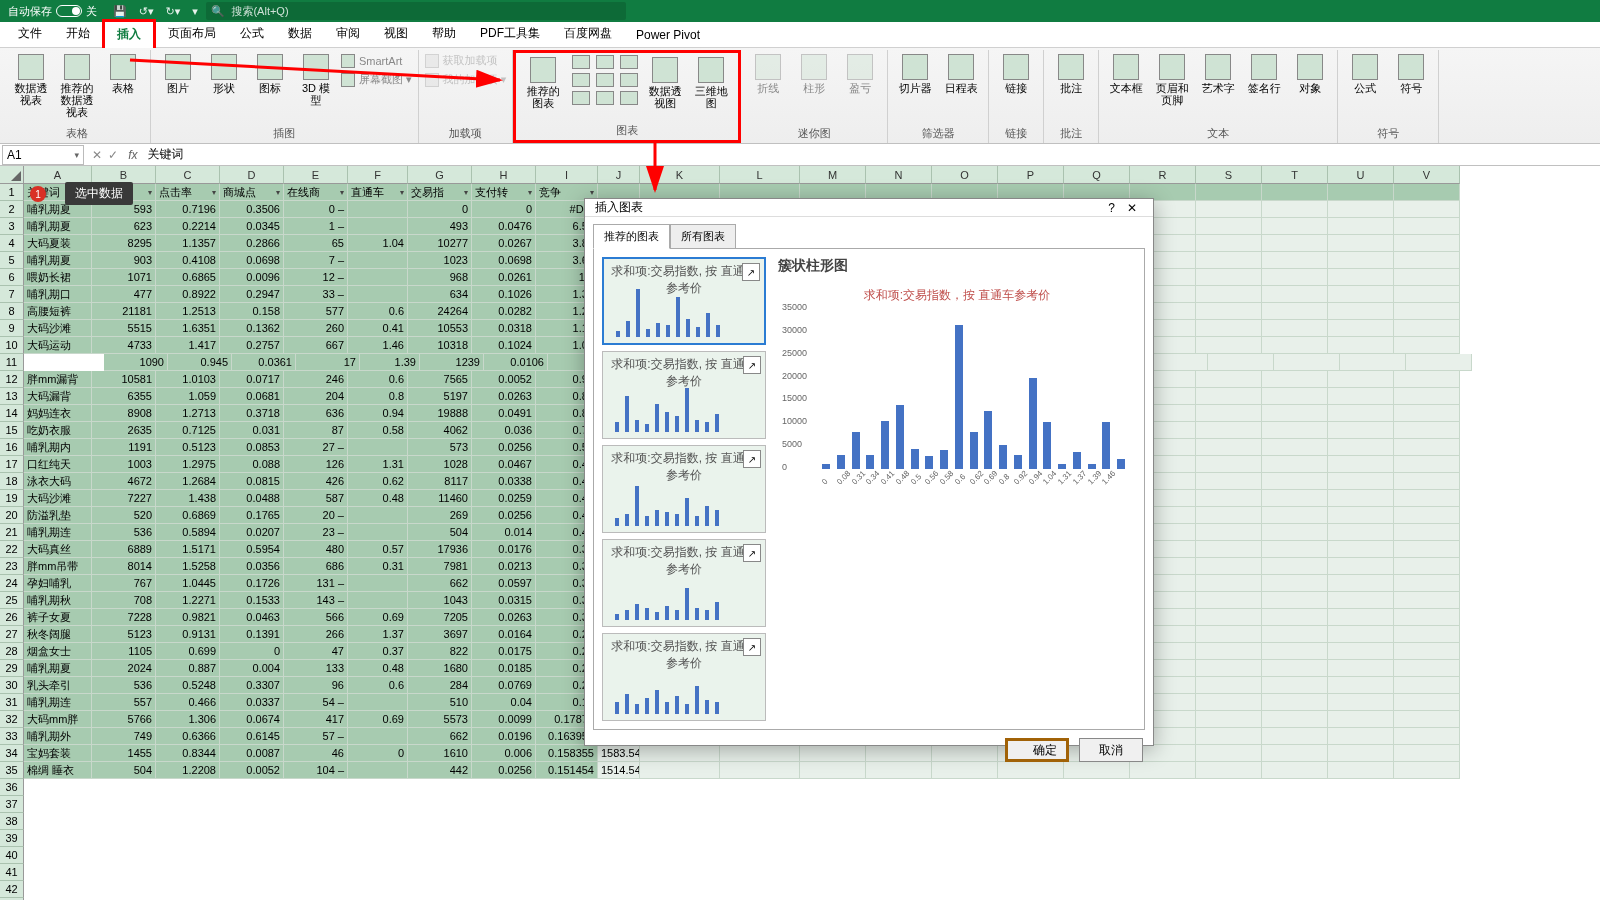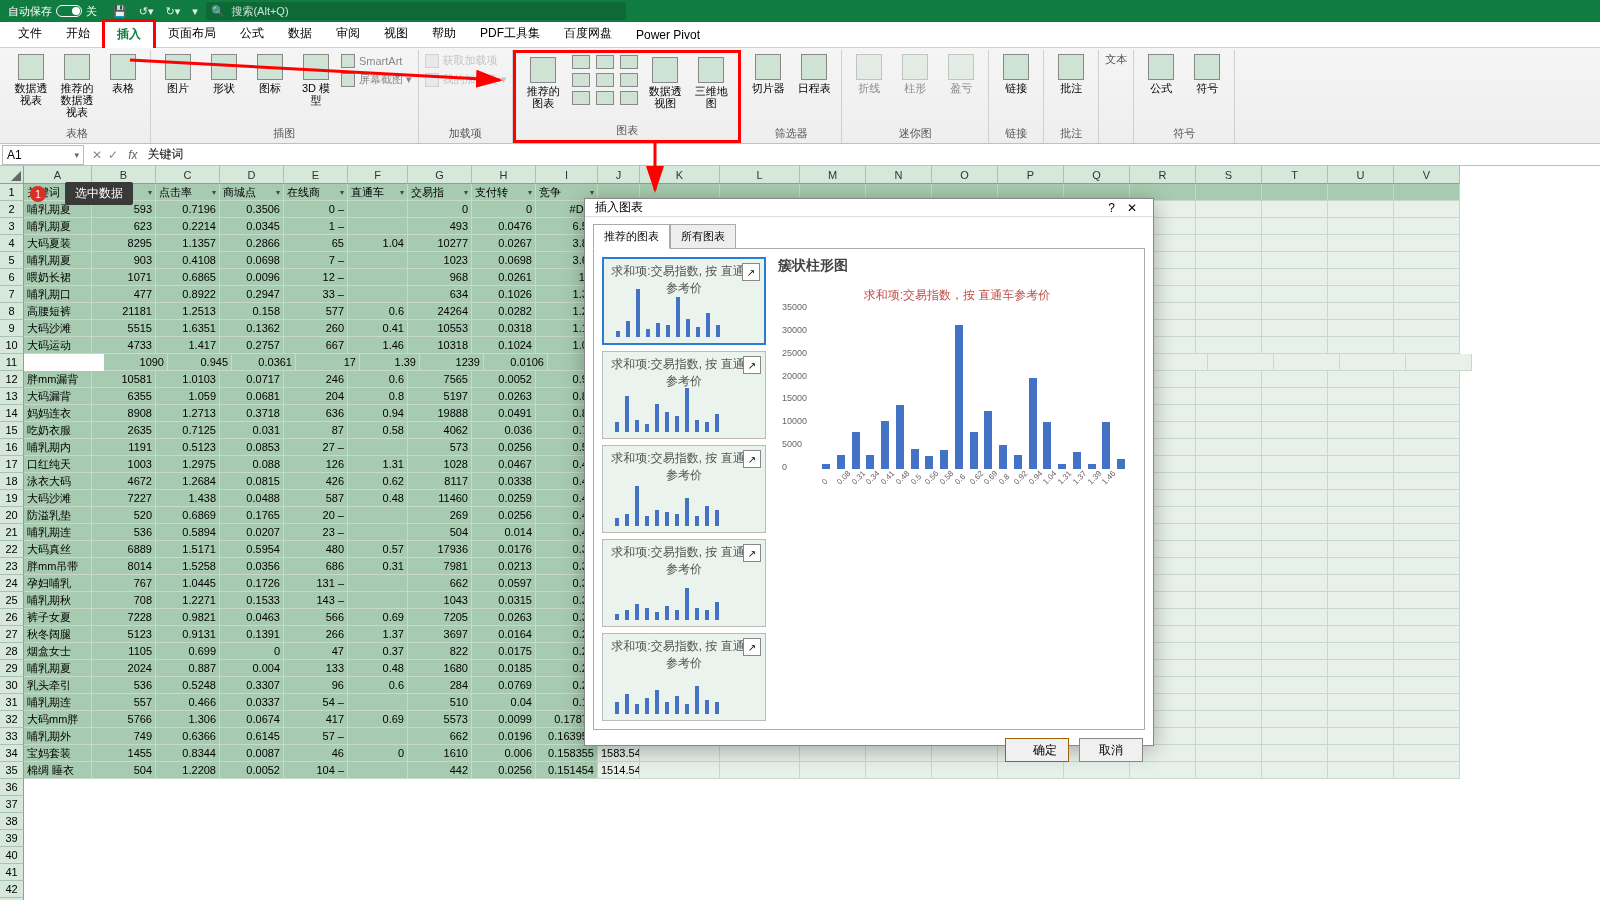--- a/index.html
+++ b/index.html
@@ -84,21 +84,21 @@
 .preview h3{font-size:14px;color:#444;margin-bottom:8px;}
 .bigchart { height:210px; border:0; position:relative; background:#fff; margin-bottom:8px;}
 .bigchart .title{text-align:center;font-size:12px;color:#c0504d;padding:4px 0;}
 .bigchart .plot{position:absolute;left:40px;right:8px;top:24px;bottom:24px;}
 .bigchart .ytick{position:absolute;left:0;font-size:9px;color:#666;transform:translateY(-50%);}
 .bigchart .bbar{position:absolute;bottom:0;width:8px;background:#4472c4;}
 .bigchart .xtick{position:absolute;bottom:4px;font-size:8px;color:#666;transform:rotate(-45deg);transform-origin:left top;}
 .preview .desc{font-size:11px;color:#555;line-height:16px;}
 .dlgfoot{display:flex;justify-content:flex-end;gap:10px;padding:0 10px 10px;}
 .dlgfoot button{width:64px;height:24px;font-size:12px;border:1px solid #888;background:#f0f0f0;}
-.dlgfoot button.primary{border:1px solid #a16207;padding-left:16px;}
+.dlgfoot button.primary{border:3px solid #a16207;padding-left:16px;}
 
 
 .thumbs::-webkit-scrollbar{width:14px;}
 </style>
 </head>
 <body>
 
 <div class="titlebar">
   <div class="autosave">
     <span>自动保存</span>
@@ -219,67 +219,89 @@
         </div>
         <div class="bigbtn">
           <div class="ic"></div>
           <div>三维地图</div>
         </div>
       </div>
       <div class="grouplabel">图表</div>
     </div>
     <div class="ribgroup">
       <div class="items">
+        <div class="bigbtn" style="opacity: 0.45;">
+          <div class="ic"></div>
+          <div>折线</div>
+        </div>
+        <div class="bigbtn" style="opacity: 0.45;">
+          <div class="ic"></div>
+          <div>柱形</div>
+        </div>
+        <div class="bigbtn" style="opacity: 0.45;">
+          <div class="ic"></div>
+          <div>盈亏</div>
+        </div>
+      </div>
+      <div class="grouplabel">迷你图</div>
+    </div>
+    <div class="ribgroup">
+      <div class="items">
         <div class="bigbtn">
           <div class="ic"></div>
           <div>切片器</div>
         </div>
         <div class="bigbtn">
           <div class="ic"></div>
           <div>日程表</div>
         </div>
       </div>
       <div class="grouplabel">筛选器</div>
     </div>
     <div class="ribgroup">
       <div class="items">
-        <div class="bigbtn" style="opacity: 0.45;">
-          <div class="ic"></div>
-          <div>折线</div>
-        </div>
-        <div class="bigbtn" style="opacity: 0.45;">
-          <div class="ic"></div>
-          <div>柱形</div>
-        </div>
-        <div class="bigbtn" style="opacity: 0.45;">
-          <div class="ic"></div>
-          <div>盈亏</div>
-        </div>
-      </div>
-      <div class="grouplabel">迷你图</div>
-    </div>
-    <div class="ribgroup">
-      <div class="items">
         <div class="bigbtn">
           <div class="ic"></div>
           <div>链接</div>
         </div>
       </div>
       <div class="grouplabel">链接</div>
     </div>
     <div class="ribgroup">
       <div class="items">
         <div class="bigbtn">
           <div class="ic"></div>
           <div>批注</div>
         </div>
       </div>
       <div class="grouplabel">批注</div>
     </div>
     <div class="ribgroup">
+      <div class="items">
+        <div class="bigbtn">
+          <div class="ic"></div>
+          <div>文本框</div>
+        </div>
+        <div class="bigbtn">
+          <div class="ic"></div>
+          <div>页眉和页脚</div>
+        </div>
+        <div class="bigbtn">
+          <div class="ic"></div>
+          <div>艺术字</div>
+        </div>
+        <div class="bigbtn">
+          <div class="ic"></div>
+          <div>签名行</div>
+        </div>
+        <div class="bigbtn">
+          <div class="ic"></div>
+          <div>对象</div>
+        </div>
+      </div>
       <div class="grouplabel">文本</div>
     </div>
     <div class="ribgroup">
       <div class="items">
         <div class="bigbtn">
           <div class="ic"></div>
           <div>公式</div>
         </div>
         <div class="bigbtn">
           <div class="ic"></div>

